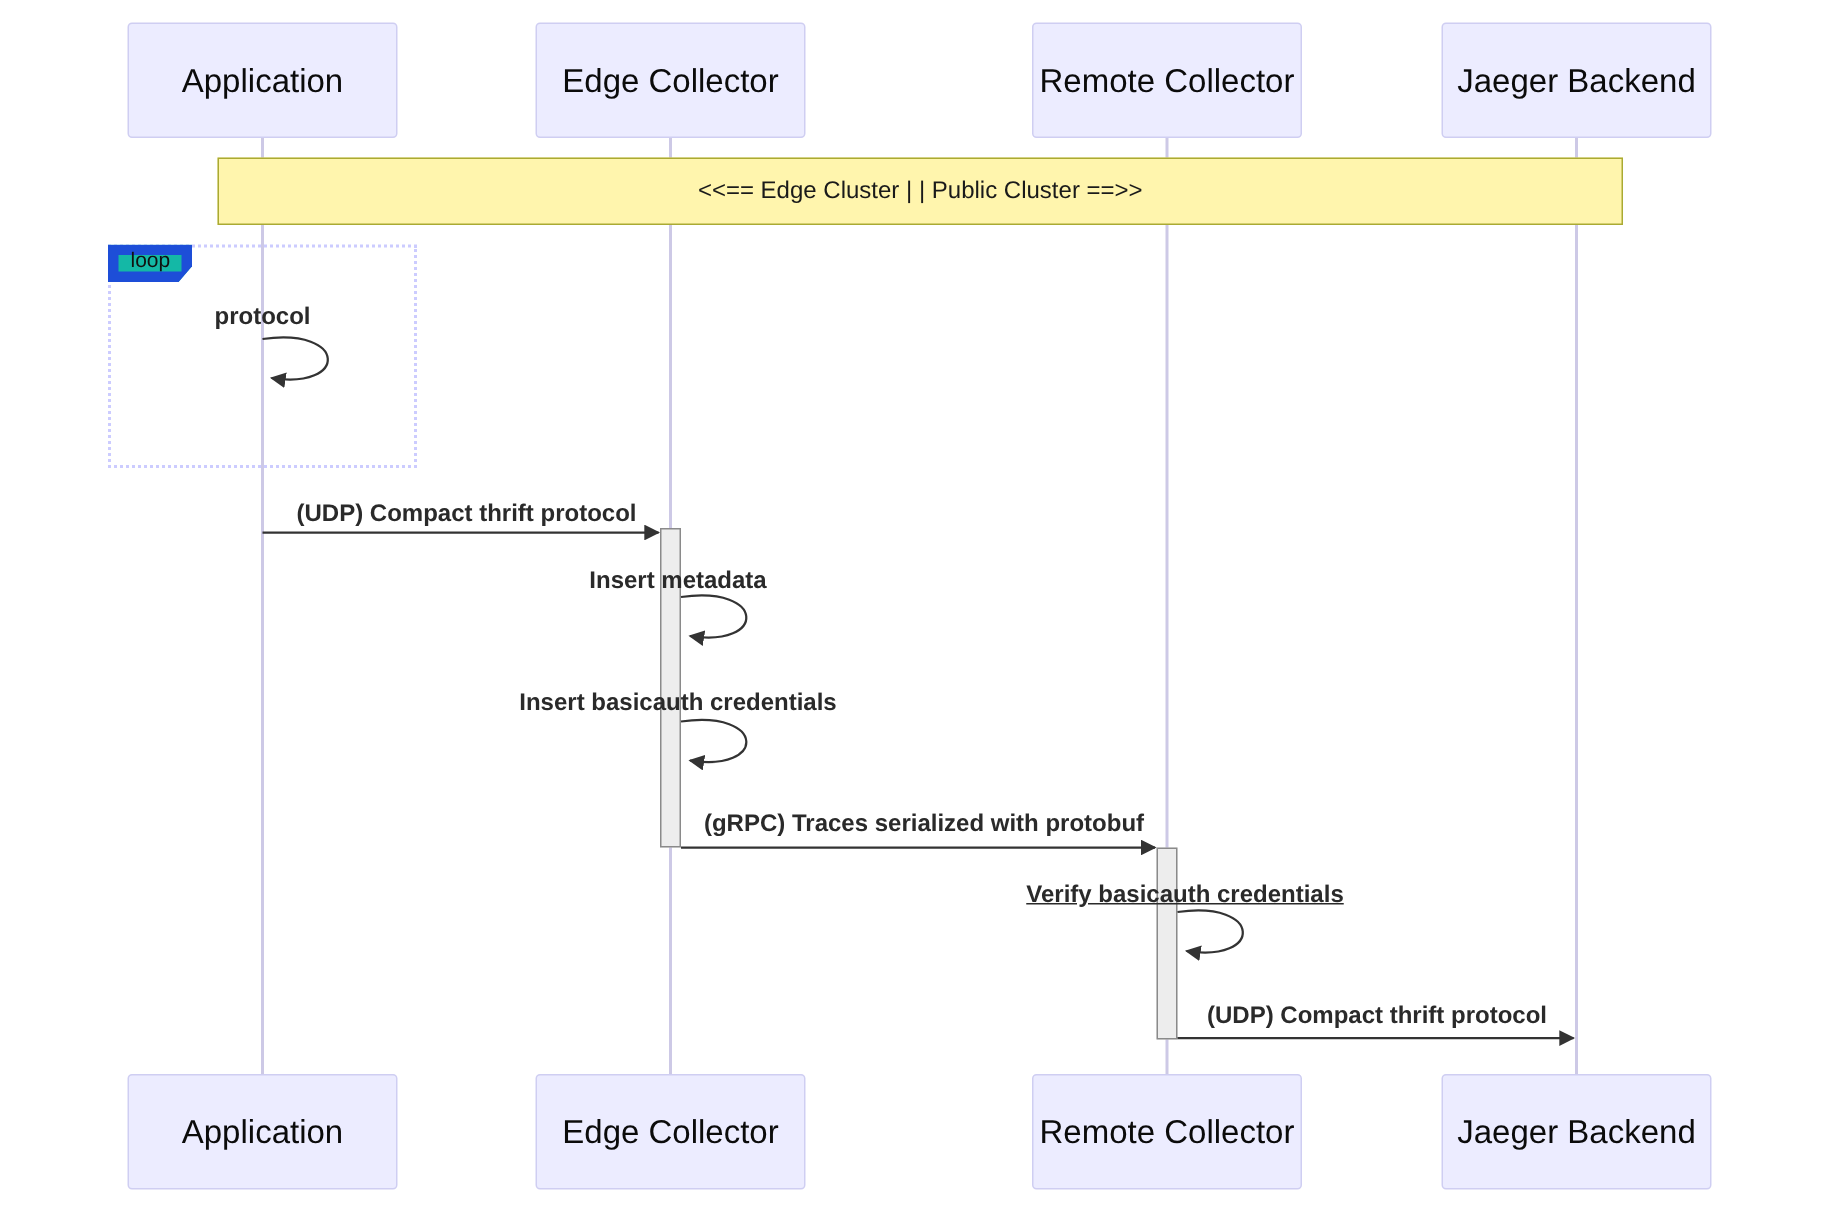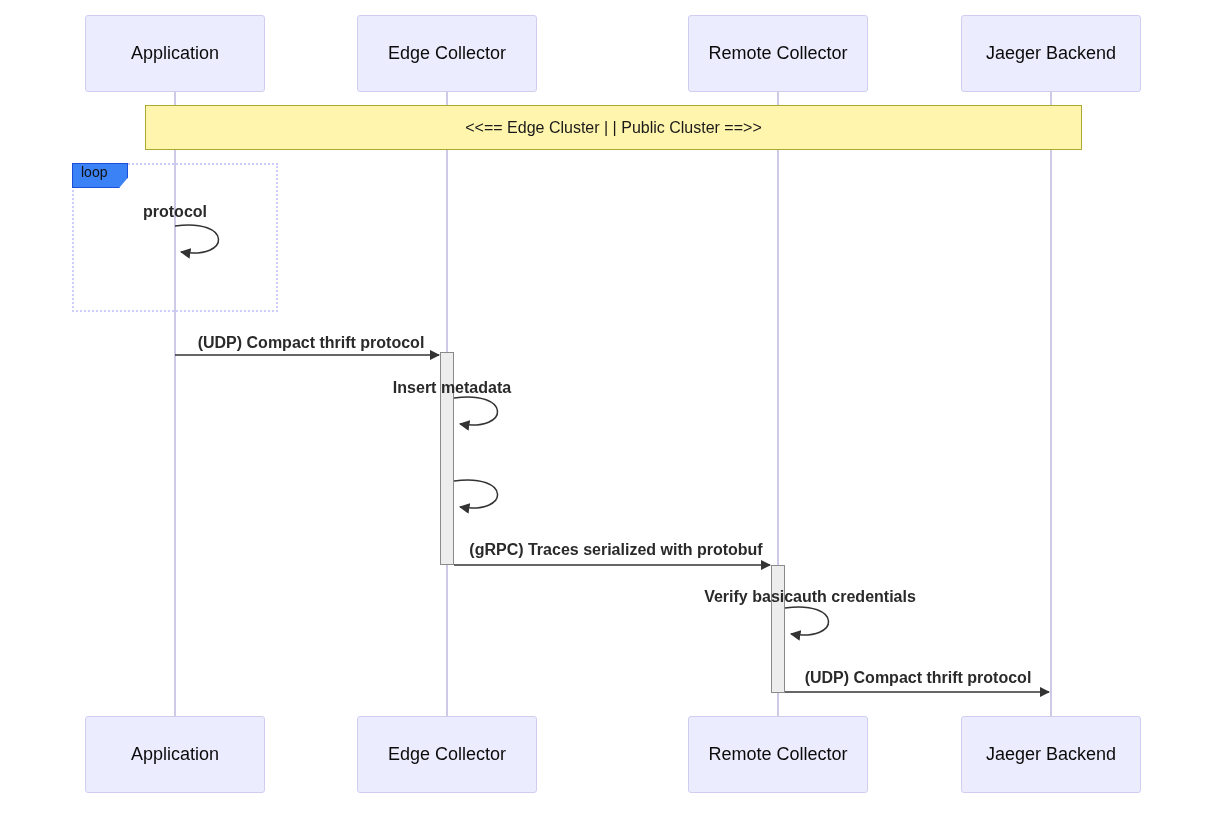--- a/index.html
+++ b/index.html
@@ -8,37 +8,37 @@
     font-family:"Liberation Sans",sans-serif;overflow:hidden;
   }
   .lifeline{
     position:absolute;top:92px;height:625px;width:2px;
     background:#CDC9E6;
   }
   .actor{
     position:absolute;width:180px;height:77px;
     background:#ECECFF;border:1px solid #CFCEF2;border-radius:3px;
     display:flex;align-items:center;justify-content:center;
-    font-size:18px;color:#0b0b0b;box-sizing:border-box;
+    font-size:22px;color:#0b0b0b;box-sizing:border-box;
   }
   .note{
     position:absolute;left:145px;top:105px;width:937px;height:45px;
     background:#FFF5AD;border:1px solid #AAAA33;box-sizing:border-box;
     display:flex;align-items:center;justify-content:center;
     font-size:16px;color:#1a1a1a;
   }
   .loop-box{
     position:absolute;left:72px;top:163px;width:206px;height:149px;
     border:2px dotted #CCCCFF;box-sizing:border-box;background:transparent;
   }
   .loop-tab{
     position:absolute;left:72px;top:163px;width:56px;height:25px;
-    background:#3b82f6;border:1px solid #1d4ed8;box-sizing:border-box;
+    background:#14b8a6;border:7px solid #1d4ed8;box-sizing:border-box;
     clip-path:polygon(0 0,100% 0,100% 58%,84% 100%,0 100%);
-    display:flex;align-items:flex-start;padding-left:8px;
+    display:flex;align-items:flex-end;padding-left:8px;
     font-size:14px;color:#111;
   }
   .activation{
     position:absolute;width:14px;background:#EDEDED;border:1px solid #8A8A8A;
     box-sizing:border-box;
   }
   .msg{
     position:absolute;transform:translateX(-50%);white-space:nowrap;
     font-size:16px;font-weight:700;color:#2A2A2A;line-height:19px;
   }
@@ -110,17 +110,18 @@
     <path d="M454,565 L770,565" fill="none" stroke="#333333" stroke-width="1.5" marker-end="url(#arrow)"></path>
 
     <path d="M785,608 C842,600 842,642 791,634" fill="none" stroke="#333333" stroke-width="1.5" marker-end="url(#arrow)"></path>
 
     <path d="M785,692 L1049,692" fill="none" stroke="#333333" stroke-width="1.5" marker-end="url(#arrow)"></path>
   </svg>
 
   <div class="msg" style="left:175px;top:202px;">protocol</div>
   <div class="msg" style="left:311px;top:333px;">(UDP) Compact thrift protocol</div>
   <div class="msg" style="left:452px;top:378px;text-align:center;">Insert metadata</div>
+  <div class="msg" style="left:452px;top:459px;">Insert basicauth credentials</div>
   <div class="msg" style="left:616px;top:540px;">(gRPC) Traces serialized with protobuf</div>
-  <div class="msg" style="left:810px;top:587px;">Verify basicauth credentials</div>
+  <div class="msg" style="left:790px;top:587px;text-decoration:underline;">Verify basicauth credentials</div>
   <div class="msg" style="left:918px;top:668px;">(UDP) Compact thrift protocol</div>
 
 </div>
 
 </body></html>

